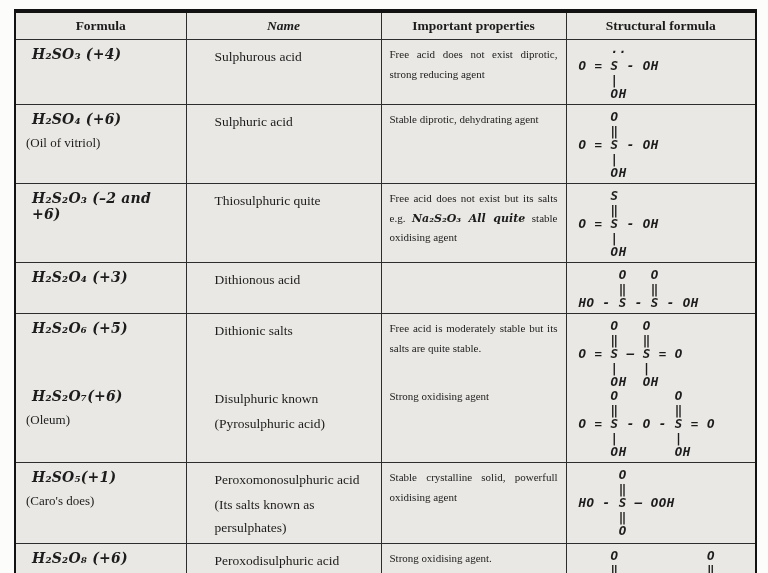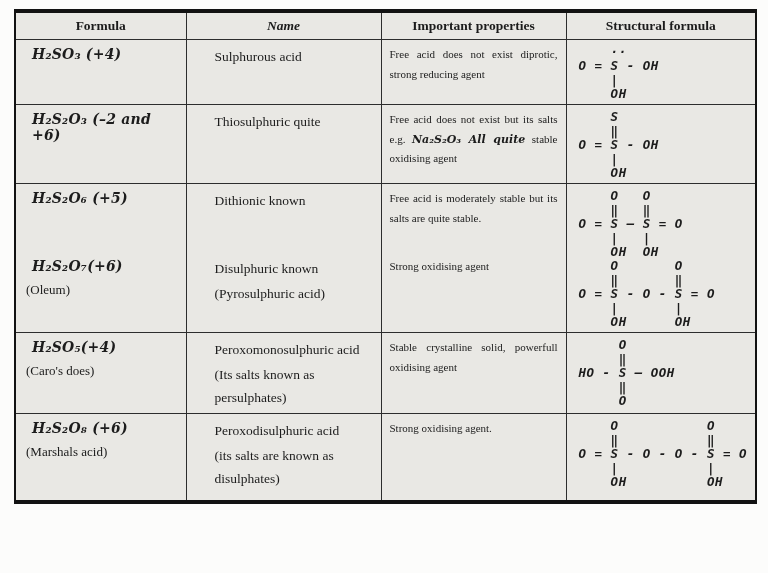--- a/index.html
+++ b/index.html
@@ -111,52 +111,87 @@
         <div class="props">Free acid does not exist diprotic, strong reducing agent</div>
       </td>
       <td class="struct-cell">
         <pre class="struct">    ··
 O = S - OH
     |
     OH</pre>
       </td>
     </tr>
 
+    <tr class="r2">
+      <td>
+        <div class="formula">H₂SO₄ (+6)</div>
+        <div class="subname">(Oil of vitriol)</div>
+      </td>
+      <td>
+        <div class="name">Sulphuric acid</div>
+      </td>
+      <td>
+        <div class="props">Stable diprotic, dehydrating agent</div>
+      </td>
+      <td class="struct-cell">
+        <pre class="struct">    O
+    ‖
+O = S - OH
+    |
+    OH</pre>
+      </td>
+    </tr>
 
     <tr class="r3">
       <td>
         <div class="formula">H₂S₂O₃ (–2 and +6)</div>
       </td>
       <td>
         <div class="name">Thiosulphuric quite</div>
       </td>
       <td>
         <div class="props"><span>Free acid does not exist but its salts e.g. </span><span class="bold">Na₂S₂O₃ All quite</span><span> stable oxidising agent</span></div>
       </td>
       <td class="struct-cell">
         <pre class="struct">    S
     ‖
 O = S - OH
     |
     OH</pre>
       </td>
     </tr>
 
+    <tr class="r4">
+      <td>
+        <div class="formula">H₂S₂O₄ (+3)</div>
+      </td>
+      <td>
+        <div class="name">Dithionous acid</div>
+      </td>
+      <td>
+        <div class="props"></div>
+      </td>
+      <td class="struct-cell">
+        <pre class="struct">     O   O
+     ‖   ‖
+HO - S - S - OH</pre>
+      </td>
+    </tr>
 
     <tr class="r56">
       <td>
         <div class="subrow-a">
           <div class="formula">H₂S₂O₆ (+5)</div>
         </div>
         <div class="formula">H₂S₂O₇(+6)</div>
         <div class="subname">(Oleum)</div>
       </td>
       <td>
         <div class="subrow-a">
-          <div class="name">Dithionic known</div>
+          <div class="name">Dithionic salts</div>
         </div>
         <div class="name">Disulphuric known</div>
         <div class="name">(Pyrosulphuric acid)</div>
       </td>
       <td>
         <div class="subrow-a">
           <div class="props">Free acid is moderately stable but its salts are quite stable.</div>
         </div>
         <div class="props">Strong oxidising agent</div>
       </td>
@@ -171,21 +206,21 @@
         <pre class="struct">    O       O
     ‖       ‖
 O = S - O - S = O
     |       |
     OH      OH</pre>
       </td>
     </tr>
 
     <tr class="r7">
       <td>
-        <div class="formula">H₂SO₅(+4)</div>
+        <div class="formula">H₂SO₅(+1)</div>
         <div class="subname">(Caro's does)</div>
       </td>
       <td>
         <div class="name">Peroxomonosulphuric acid</div>
         <div class="name">(Its salts known as persulphates)</div>
       </td>
       <td>
         <div class="props">Stable crystalline solid, powerfull oxidising agent</div>
       </td>
       <td class="struct-cell">

